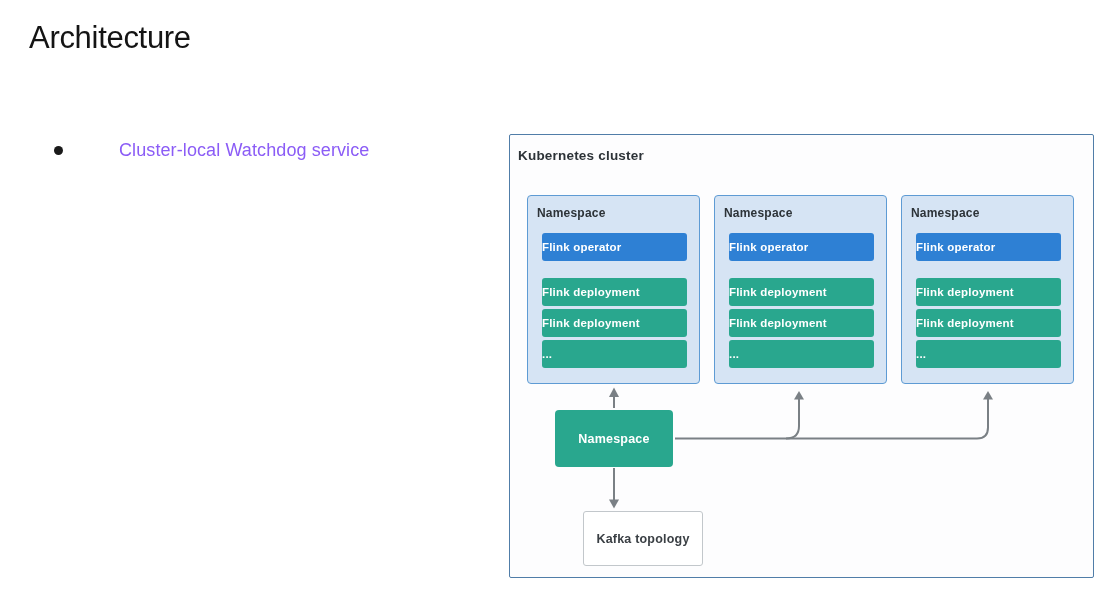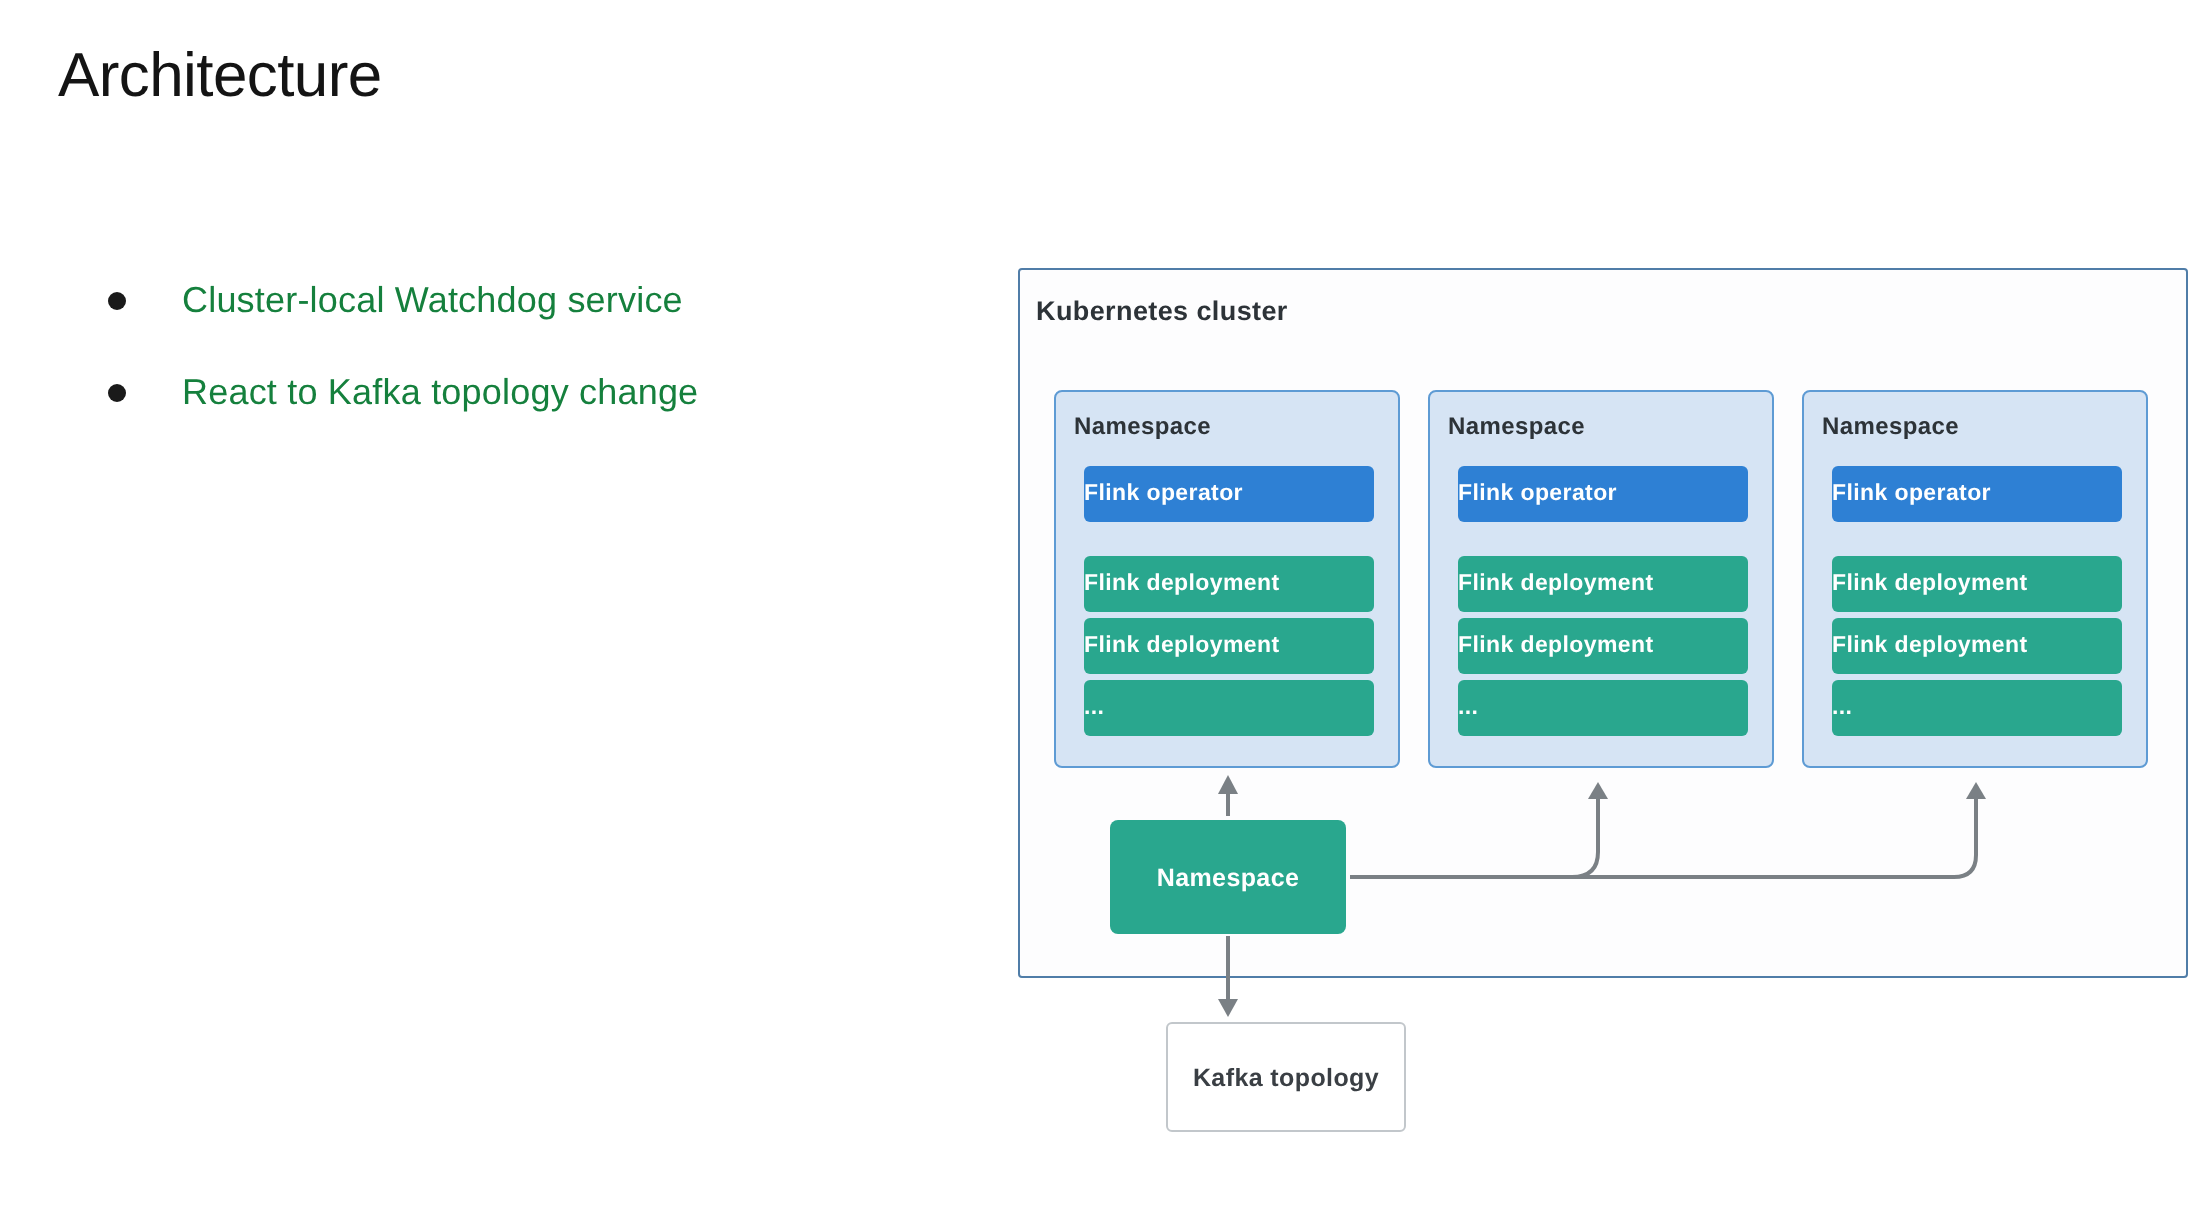--- a/index.html
+++ b/index.html
@@ -39,30 +39,31 @@
     width: 9px;
     height: 9px;
     border-radius: 50%;
     background: #1a1a1a;
     margin-left: 6px;
     margin-right: 28px;
     flex: 0 0 auto;
   }
   .bullet-text {
     font-size: 18px;
-    color: #15803d;
+    color: #8b5cf6;
     letter-spacing: 0.1px;
+    margin-left: 28px;
   }
 
   .cluster {
     position: absolute;
     left: 509px;
     top: 134px;
     width: 585px;
-    height: 355px;
+    height: 444px;
     background: var(--cluster_bg, #fdfdfe);
     border: 1.5px solid var(--cluster_border, #507da8);
     border-radius: 2px;
     padding-left: 11px;
   }
   .cluster-label {
     position: absolute;
     left: 8px;
     top: 13px;
     font-size: 13.5px;
@@ -182,24 +183,20 @@
 
 <div class="slide">
 
   <h1 class="title">Architecture</h1>
 
   <ul class="bullets">
     <li class="bullet">
       <span class="dot"></span>
       <span class="bullet-text">Cluster-local Watchdog service</span>
     </li>
-    <li class="bullet">
-      <span class="dot"></span>
-      <span class="bullet-text">React to Kafka topology change</span>
-    </li>
   </ul>
 
   <div class="cluster">
     <div class="cluster-label">Kubernetes cluster</div>
 
     <div class="ns ns-1">
       <div class="ns-label">Namespace</div>
       <div class="row operator">Flink operator</div>
       <div class="row dep-1">Flink deployment</div>
       <div class="row dep-2">Flink deployment</div>

